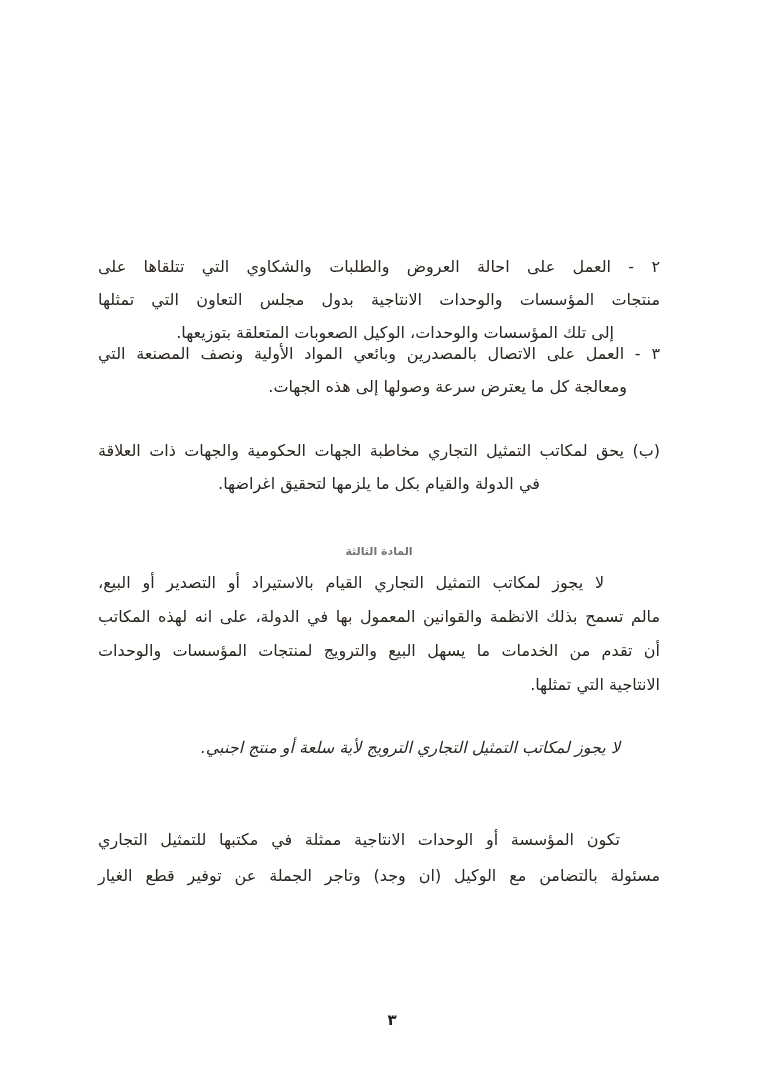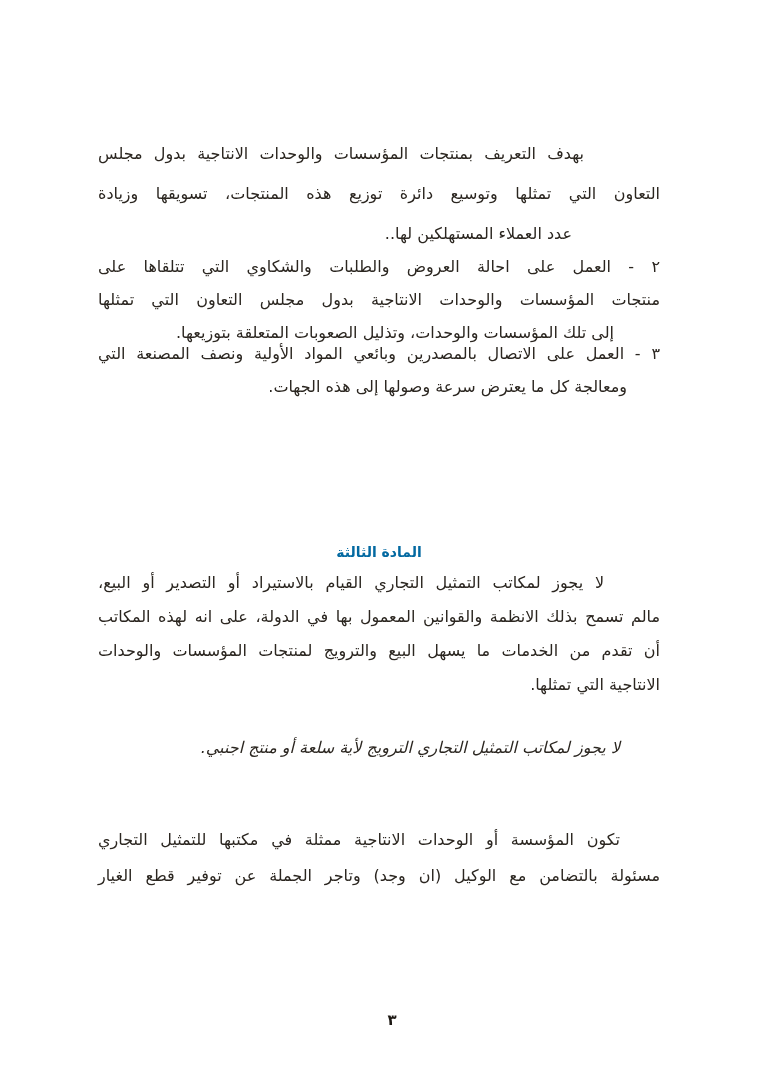--- a/index.html
+++ b/index.html
@@ -25,23 +25,23 @@
   .j{text-align:justify;text-align-last:justify;}
   
   .lr{text-align:right;text-align-last:right;}
   
   .lc{text-align:center;text-align-last:center;}
   .heading{
     position:absolute;
     right:98px;width:562px;
     direction:rtl;
     text-align:center;
-    font-size:14px;
+    font-size:11px;
     font-weight:bold;
-    color:#0369a1;
+    color:#737373;
   }
   #p-cont   {top:134px;line-height:40px;}
   #item-2   {top:242px;line-height:33px;margin-top:8px;}
   #item-3   {top:337px;line-height:33px;}
   #clause-b {top:434px;line-height:33px;}
   #art3-h   {top:537px;line-height:30px;}
   #art3-b   {top:566px;line-height:34px;}
   #art4-h   {top:703px;line-height:30px;}
   #art4-b   {top:731px;line-height:34px;font-style:italic;}
   #art5-h   {top:793px;line-height:30px;}
@@ -55,37 +55,36 @@
     font-weight:bold;
     color:#1c1813;
   }
   #page-num span{display:inline-block;transform:translateX(13px);}
 </style>
 </head>
 <body>
 
 <div class="page" dir="rtl">
 
-  <div class="block" id="p-cont">
-    <div class="line j" style="padding-right:76px">بهدف التعريف بمنتجات المؤسسات والوحدات الانتاجية بدول مجلس</div>
-    <div class="line j">التعاون التي تمثلها وتوسيع دائرة توزيع هذه المنتجات، تسويقها وزيادة</div>
-    <div class="line lr" style="padding-right:88px">عدد العملاء المستهلكين لها..</div>
-  </div>
 
   <div class="block" id="item-2">
     <div class="line j">٢ - العمل على احالة العروض والطلبات والشكاوي التي تتلقاها على</div>
     <div class="line j">منتجات المؤسسات والوحدات الانتاجية بدول مجلس التعاون التي تمثلها</div>
-    <div class="line lr" style="padding-right:46px">إلى تلك المؤسسات والوحدات، وتذليل الصعوبات المتعلقة بتوزيعها.</div>
+    <div class="line lr" style="padding-right:46px">إلى تلك المؤسسات والوحدات، الوكيل الصعوبات المتعلقة بتوزيعها.</div>
   </div>
 
   <div class="block" id="item-3">
     <div class="line j">٣ - العمل على الاتصال بالمصدرين وبائعي المواد الأولية ونصف المصنعة التي</div>
     <div class="line lr" style="padding-right:33px">ومعالجة كل ما يعترض سرعة وصولها إلى هذه الجهات.</div>
   </div>
 
+  <div class="block" id="clause-b">
+    <div class="line j">(ب) يحق لمكاتب التمثيل التجاري مخاطبة الجهات الحكومية والجهات ذات العلاقة</div>
+    <div class="line lc">في الدولة والقيام بكل ما يلزمها لتحقيق اغراضها.</div>
+  </div>
 
   <div class="heading" id="art3-h">المادة الثالثة</div>
   <div class="block" id="art3-b">
     <div class="line j" style="padding-right:56px">لا يجوز لمكاتب التمثيل التجاري القيام بالاستيراد أو التصدير أو البيع،</div>
     <div class="line j">مالم تسمح بذلك الانظمة والقوانين المعمول بها في الدولة، على انه لهذه المكاتب</div>
     <div class="line j">أن تقدم من الخدمات ما يسهل البيع والترويج لمنتجات المؤسسات والوحدات</div>
     <div class="line lr">الانتاجية التي تمثلها.</div>
   </div>
 
   <div class="block" id="art4-b">

